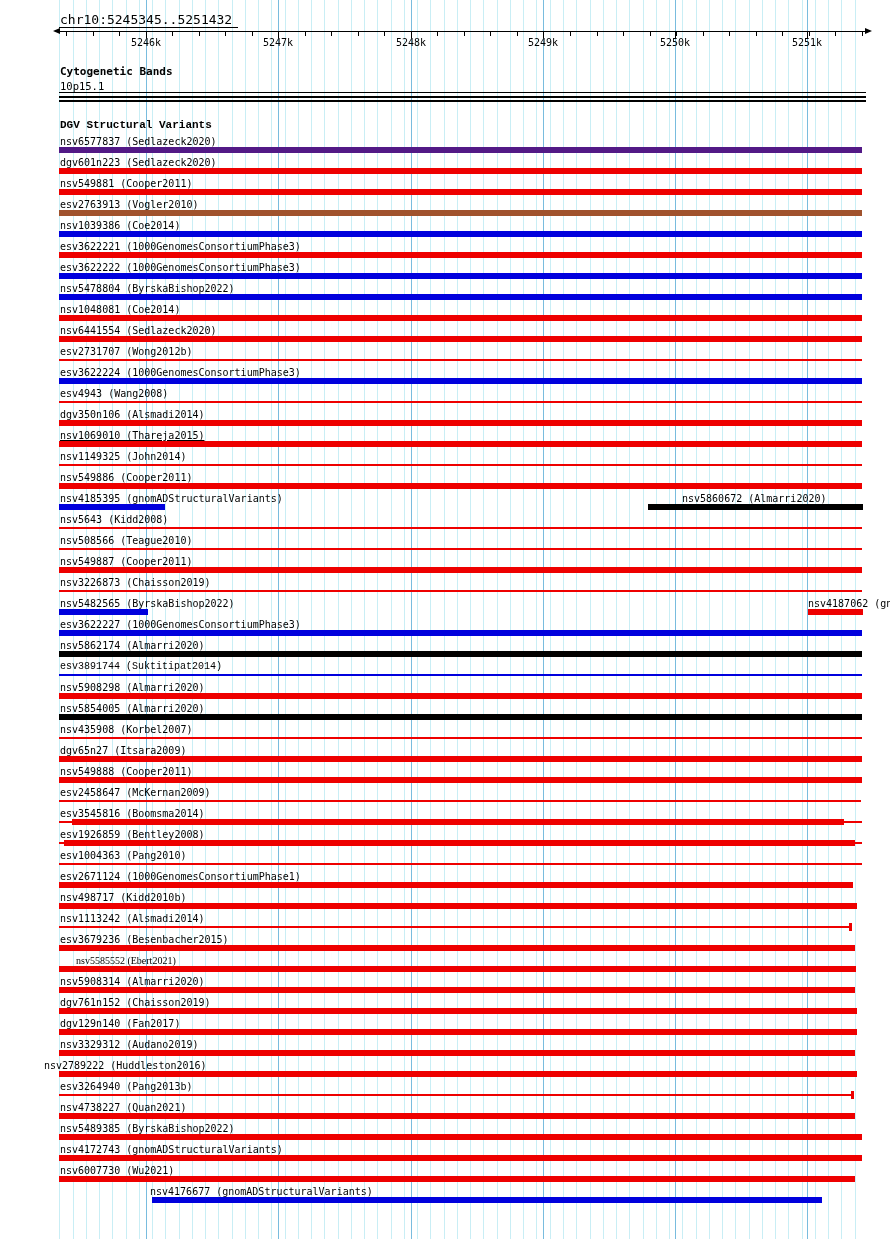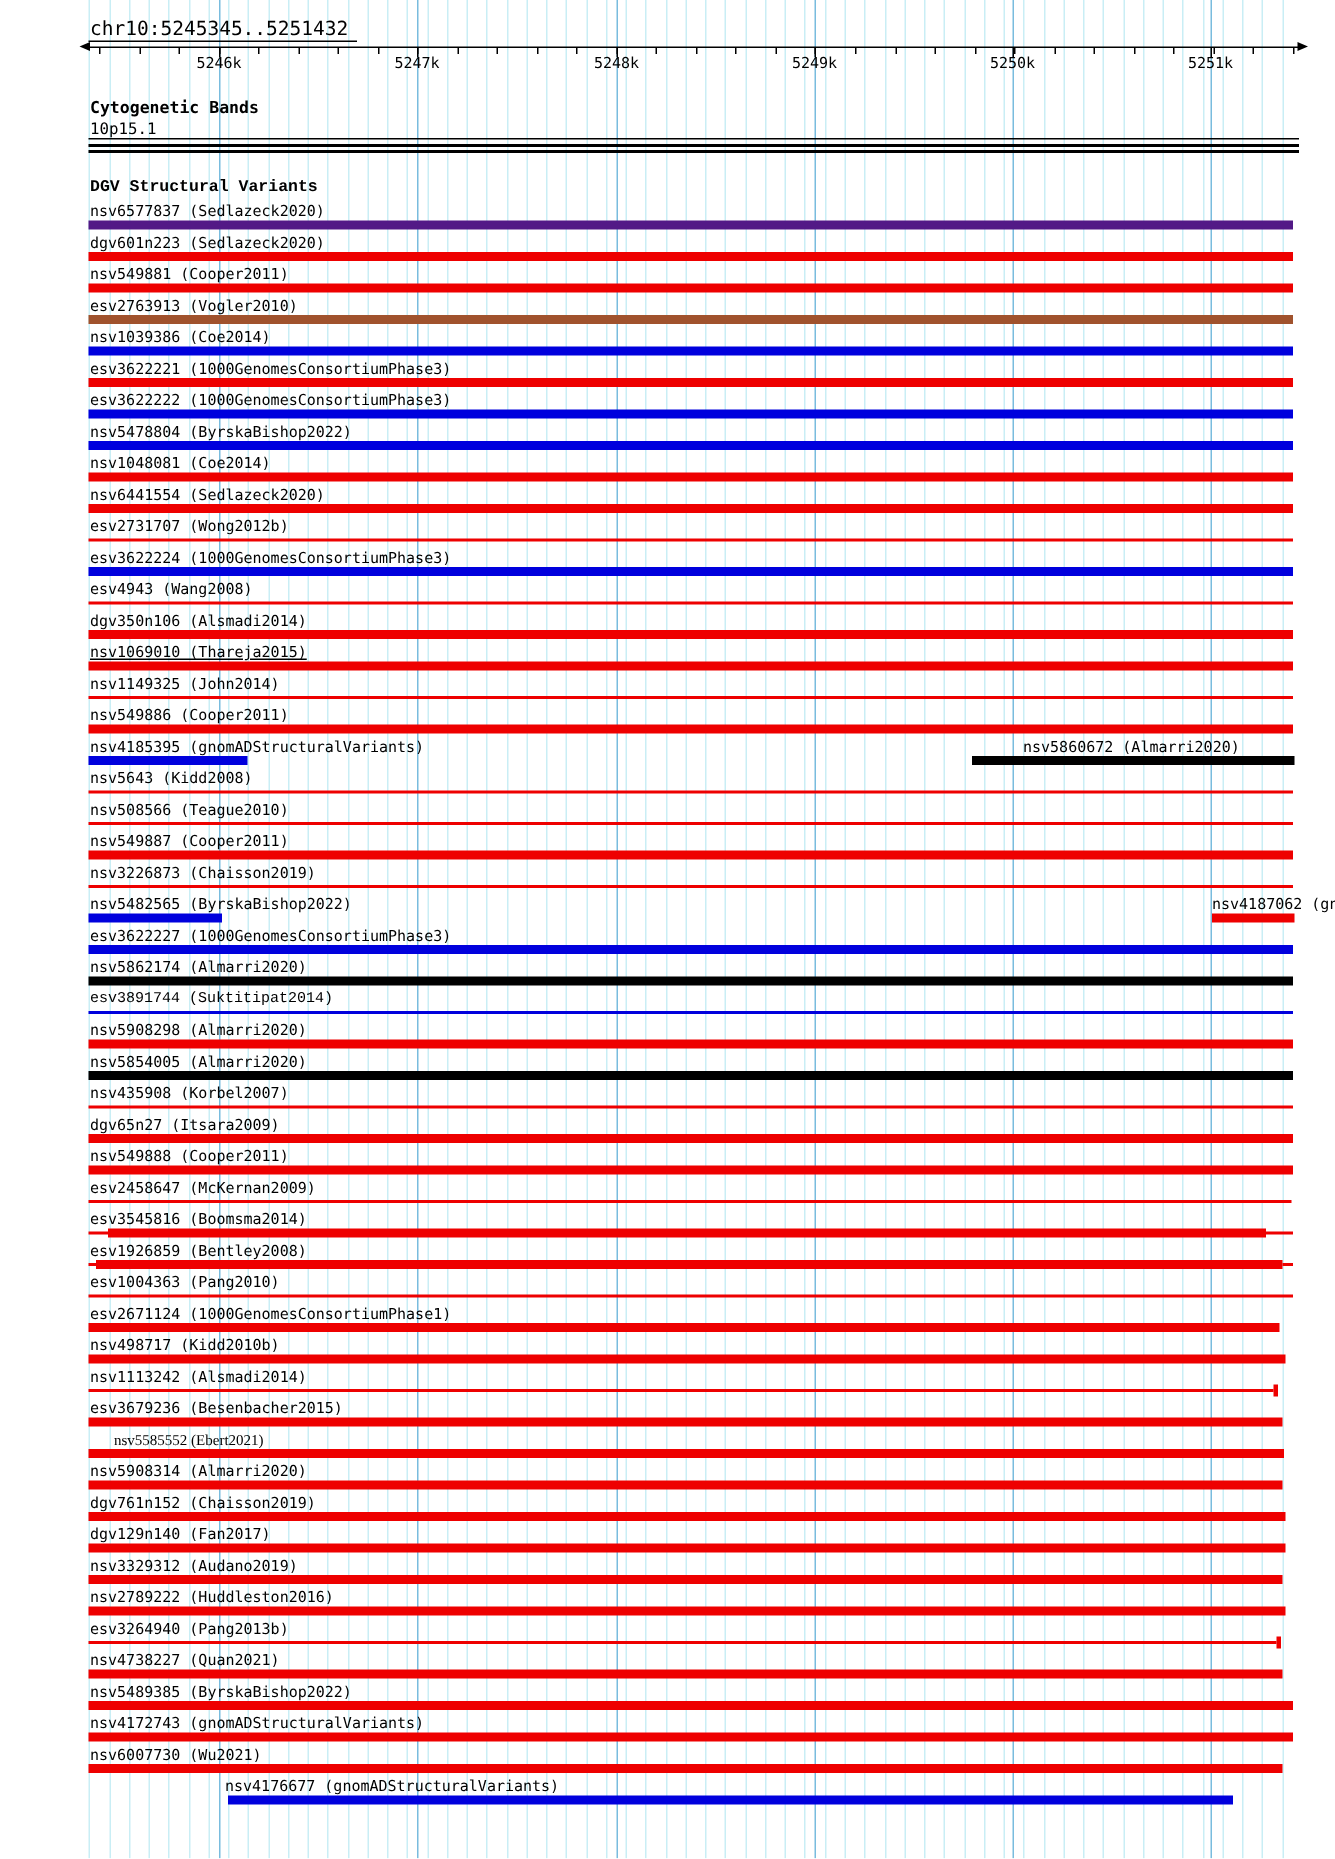--- a/index.html
+++ b/index.html
@@ -244,21 +244,21 @@
       <div class="var-label" style="left: 76px; top: 955px; font-family: Liberation Serif, serif;">nsv5585552 (Ebert2021)</div>
       <div class="var-bar" style="left: 59px; top: 966px; width: 797px; height: 6px; background: rgb(238, 0, 0);"></div>
       <div class="var-label" style="left: 60px; top: 976px;">nsv5908314 (Almarri2020)</div>
       <div class="var-bar" style="left: 59px; top: 987px; width: 796px; height: 6px; background: rgb(238, 0, 0);"></div>
       <div class="var-label" style="left: 60px; top: 997px;">dgv761n152 (Chaisson2019)</div>
       <div class="var-bar" style="left: 59px; top: 1008px; width: 798px; height: 6px; background: rgb(238, 0, 0);"></div>
       <div class="var-label" style="left: 60px; top: 1018px;">dgv129n140 (Fan2017)</div>
       <div class="var-bar" style="left: 59px; top: 1029px; width: 798px; height: 6px; background: rgb(238, 0, 0);"></div>
       <div class="var-label" style="left: 60px; top: 1039px;">nsv3329312 (Audano2019)</div>
       <div class="var-bar" style="left: 59px; top: 1050px; width: 796px; height: 6px; background: rgb(238, 0, 0);"></div>
-      <div class="var-label" style="left: 60px; top: 1060px;">nsv2789222 (Huddleston2016)</div>
+      <div class="var-label" style="left: 44px; top: 1060px;">nsv2789222 (Huddleston2016)</div>
       <div class="var-bar" style="left: 59px; top: 1071px; width: 798px; height: 6px; background: rgb(238, 0, 0);"></div>
       <div class="var-label" style="left: 60px; top: 1081px;">esv3264940 (Pang2013b)</div>
       <div class="var-bar" style="left: 59px; top: 1094px; width: 792px; height: 2px; background: rgb(238, 0, 0);"></div>
       <div class="var-bar" style="left: 851px; top: 1091px; width: 3px; height: 8px; background: rgb(238, 0, 0);"></div>
       <div class="var-label" style="left: 60px; top: 1102px;">nsv4738227 (Quan2021)</div>
       <div class="var-bar" style="left: 59px; top: 1113px; width: 796px; height: 6px; background: rgb(238, 0, 0);"></div>
       <div class="var-label" style="left: 60px; top: 1123px;">nsv5489385 (ByrskaBishop2022)</div>
       <div class="var-bar" style="left: 59px; top: 1134px; width: 803px; height: 6px; background: rgb(238, 0, 0);"></div>
       <div class="var-label" style="left: 60px; top: 1144px;">nsv4172743 (gnomADStructuralVariants)</div>
       <div class="var-bar" style="left: 59px; top: 1155px; width: 803px; height: 6px; background: rgb(238, 0, 0);"></div>

